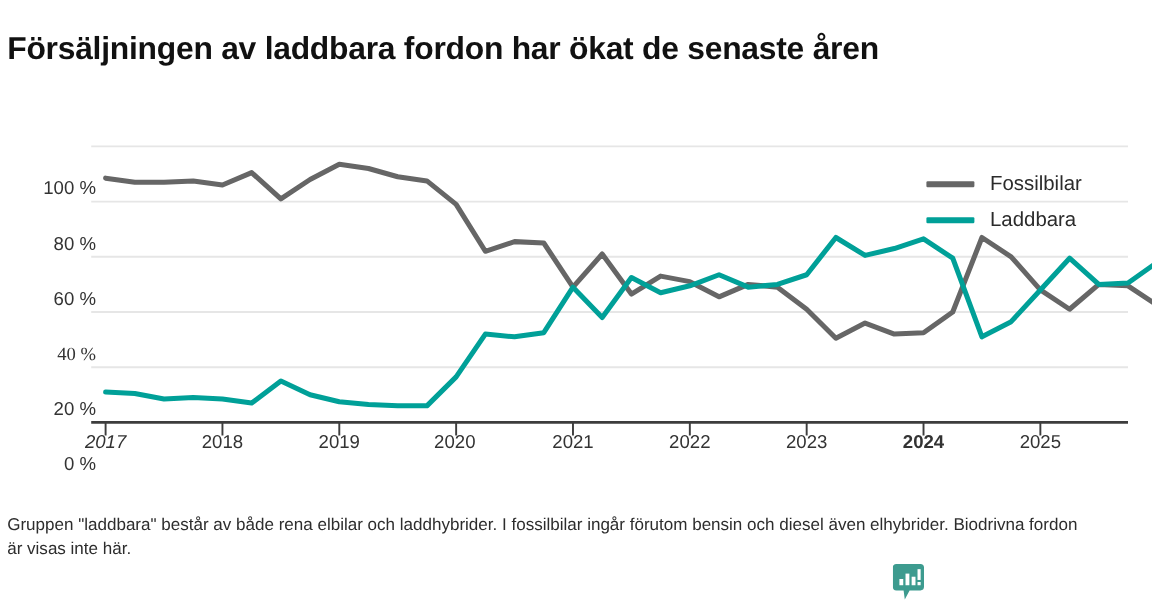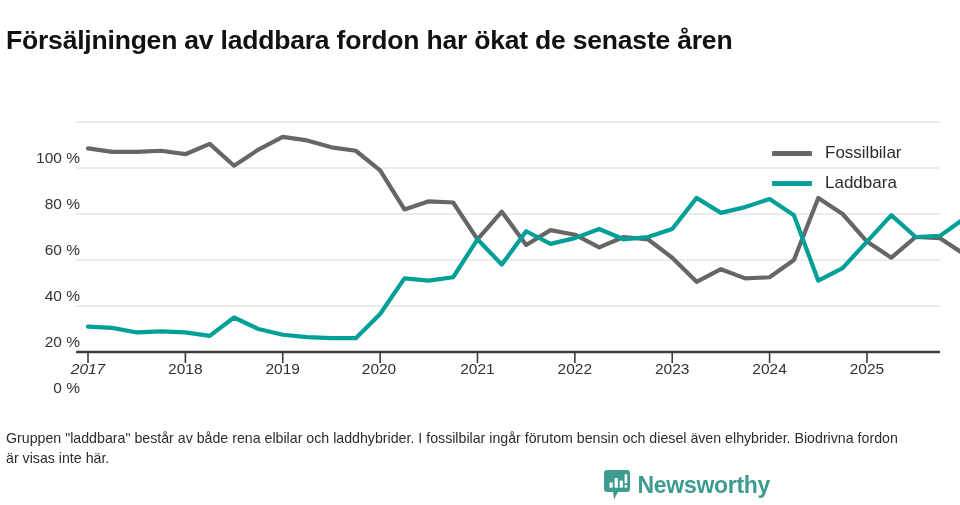--- a/index.html
+++ b/index.html
@@ -169,34 +169,34 @@
         <line x1="574.8571428571429" x2="574.8571428571429" y1="244" y2="255" stroke="#3d3d3d" stroke-width="1.6"></line>
         <line x1="672.2285714285714" x2="672.2285714285714" y1="244" y2="255" stroke="#3d3d3d" stroke-width="1.6"></line>
         <line x1="769.5999999999999" x2="769.5999999999999" y1="244" y2="255" stroke="#3d3d3d" stroke-width="1.6"></line>
         <line x1="866.9714285714285" x2="866.9714285714285" y1="244" y2="255" stroke="#3d3d3d" stroke-width="1.6"></line>
         <polyline points="88,40.44999999999999 112.34285714285714,43.900000000000006 136.68571428571428,43.900000000000006 161.0285714285714,42.75 185.37142857142857,46.20000000000002 209.71428571428572,35.849999999999994 234.05714285714285,57.69999999999999 258.4,41.599999999999994 282.74285714285713,28.94999999999999 307.0857142857143,32.39999999999998 331.42857142857144,39.29999999999998 355.77142857142854,42.75 380.1142857142857,62.29999999999998 404.45714285714286,101.4 428.79999999999995,93.35 453.1428571428571,94.5 477.48571428571427,131.3 501.8285714285714,103.70000000000002 526.1714285714286,137.05 550.5142857142857,122.1 574.8571428571429,126.7 599.2,139.35 623.5428571428571,129 647.8857142857142,131.3 672.2285714285714,149.7 696.5714285714286,173.85000000000002 720.9142857142857,161.2 745.2571428571429,170.39999999999998 769.5999999999999,169.25 793.9428571428571,152 818.2857142857142,89.89999999999998 842.6285714285714,106 866.9714285714285,133.60000000000002 891.3142857142857,149.7 915.6571428571428,129 940,130.15 964.3428571428572,146.25" fill="none" stroke="#666666" stroke-width="4.2" stroke-linejoin="round" stroke-linecap="round"></polyline>
         <polyline points="88,218.7 112.34285714285714,219.85 136.68571428571428,224.45 161.0285714285714,223.3 185.37142857142857,224.45 209.71428571428572,227.9 234.05714285714285,209.5 258.4,221 282.74285714285713,226.75 307.0857142857143,229.05 331.42857142857144,230.2 355.77142857142854,230.2 380.1142857142857,206.05 404.45714285714286,170.39999999999998 428.79999999999995,172.7 453.1428571428571,169.25 477.48571428571427,131.3 501.8285714285714,156.6 526.1714285714286,123.25 550.5142857142857,135.9 574.8571428571429,130.15 599.2,120.94999999999999 623.5428571428571,131.3 647.8857142857142,129 672.2285714285714,120.94999999999999 696.5714285714286,89.89999999999998 720.9142857142857,104.85 745.2571428571429,99.1 769.5999999999999,91.04999999999998 793.9428571428571,107.15 818.2857142857142,172.7 842.6285714285714,160.05 866.9714285714285,133.60000000000002 891.3142857142857,107.15 915.6571428571428,129 940,127.85 964.3428571428572,110.60000000000002" fill="none" stroke="#00a098" stroke-width="4.2" stroke-linejoin="round" stroke-linecap="round"></polyline>
       </svg>
     <div class="ytick-wrap" id="ytick-wrap">
         <div class="ytick-label" style="top: 244px;">0 %</div>
         <div class="ytick-label" style="top: 198px;">20 %</div>
-        <div class="ytick-label" style="top: 152px;">40 %</div>
+        <div class="ytick-label" style="top: 152px; font-family: Liberation Serif, serif;">40 %</div>
         <div class="ytick-label" style="top: 106px;">60 %</div>
         <div class="ytick-label" style="top: 60px;">80 %</div>
         <div class="ytick-label" style="top: 14px;">100 %</div>
       </div>
     <div id="xtick-wrap">
         <div class="xtick-label" style="left: 88px; font-style: italic;">2017</div>
         <div class="xtick-label" style="left: 185.371px;">2018</div>
         <div class="xtick-label" style="left: 282.743px;">2019</div>
         <div class="xtick-label" style="left: 379px;">2020</div>
         <div class="xtick-label" style="left: 477.486px;">2021</div>
         <div class="xtick-label" style="left: 574.857px;">2022</div>
         <div class="xtick-label" style="left: 672.229px;">2023</div>
-        <div class="xtick-label" style="left: 769.6px;">2024</div>
+        <div class="xtick-label" style="left: 769.6px; font-weight: bold;">2024</div>
         <div class="xtick-label" style="left: 866.971px;">2025</div>
       </div>
 
     <div class="legend">
       <div class="legend-row">
         <span class="legend-swatch" id="sw0" style="background: rgb(102, 102, 102);"></span>
         <span class="legend-label">Fossilbilar</span>
       </div>
       <div class="legend-row">
         <span class="legend-swatch" id="sw1" style="background: rgb(0, 160, 152);"></span>
@@ -209,16 +209,15 @@
 
   <div class="logo">
     <svg class="logo-mark" viewBox="0 0 26 30">
       <path id="logo-bubble" d="M3,0 H23 A3,3 0 0 1 26,3 V19 A3,3 0 0 1 23,22 H14 L10,29.5 L9,22 H3 A3,3 0 0 1 0,19 V3 A3,3 0 0 1 3,0 Z" fill="#3d9b8f"></path>
       <rect x="5.5" y="12.5" width="3.2" height="5.2" fill="#ffffff"></rect>
       <rect x="10.6" y="8.0" width="3.2" height="9.7" fill="#ffffff"></rect>
       <rect x="15.7" y="10.6" width="3.2" height="7.1" fill="#ffffff"></rect>
       <rect x="20.6" y="4.3" width="2.6" height="9.0" fill="#ffffff"></rect>
       <rect x="20.6" y="15.0" width="2.6" height="2.7" fill="#ffffff"></rect>
     </svg>
-    <span class="logo-text" id="logo-text" style="color: rgb(61, 155, 143);">Newsworthy</span>
   </div>
 
 </div>
 
 </body></html>

